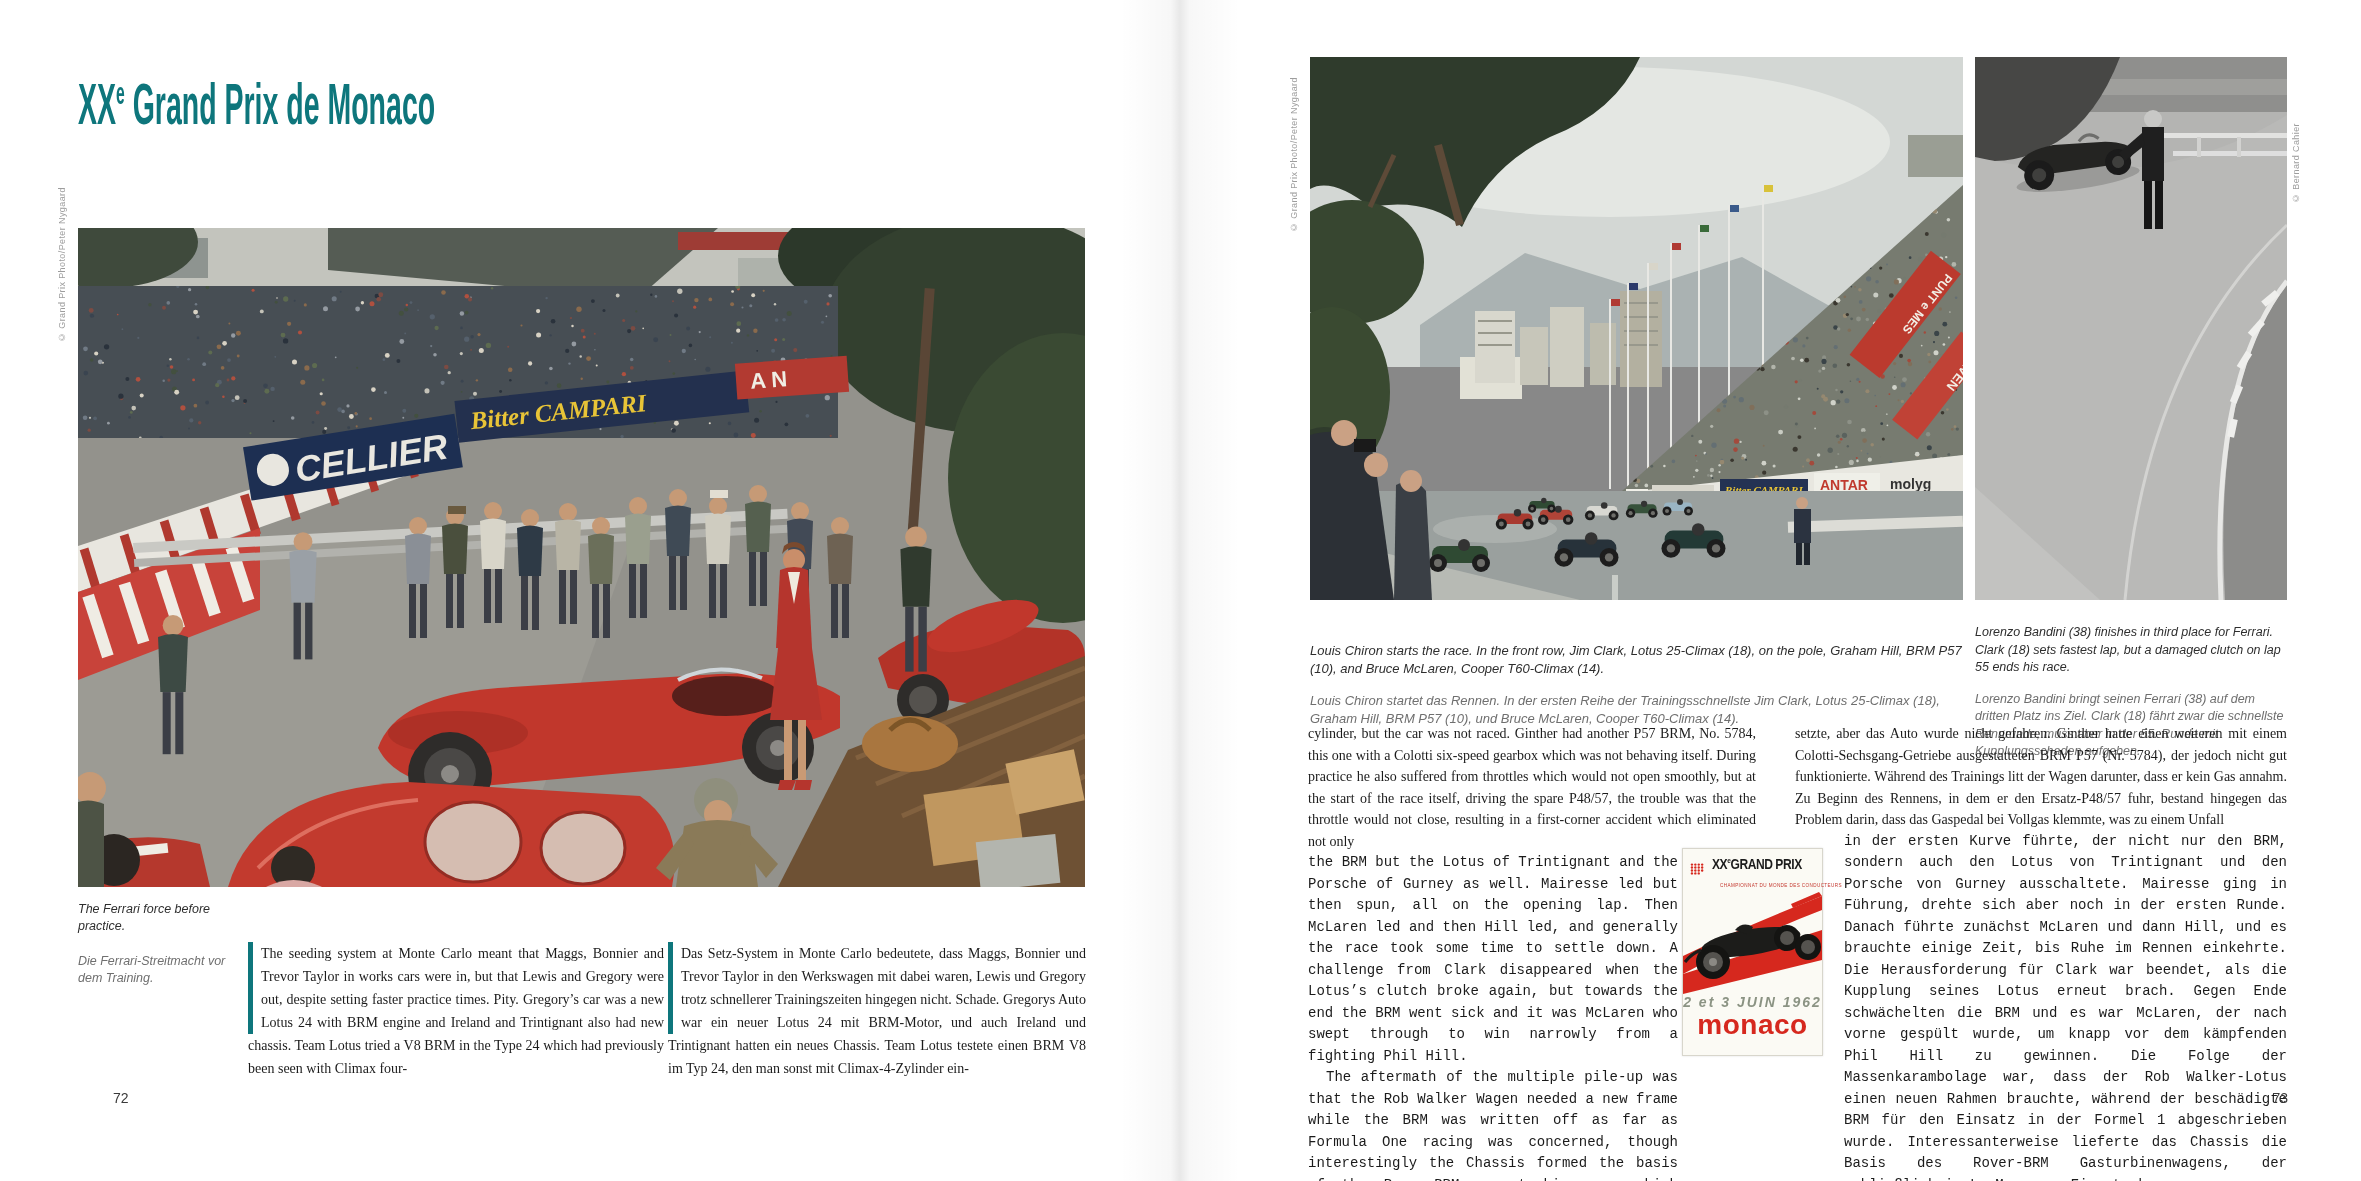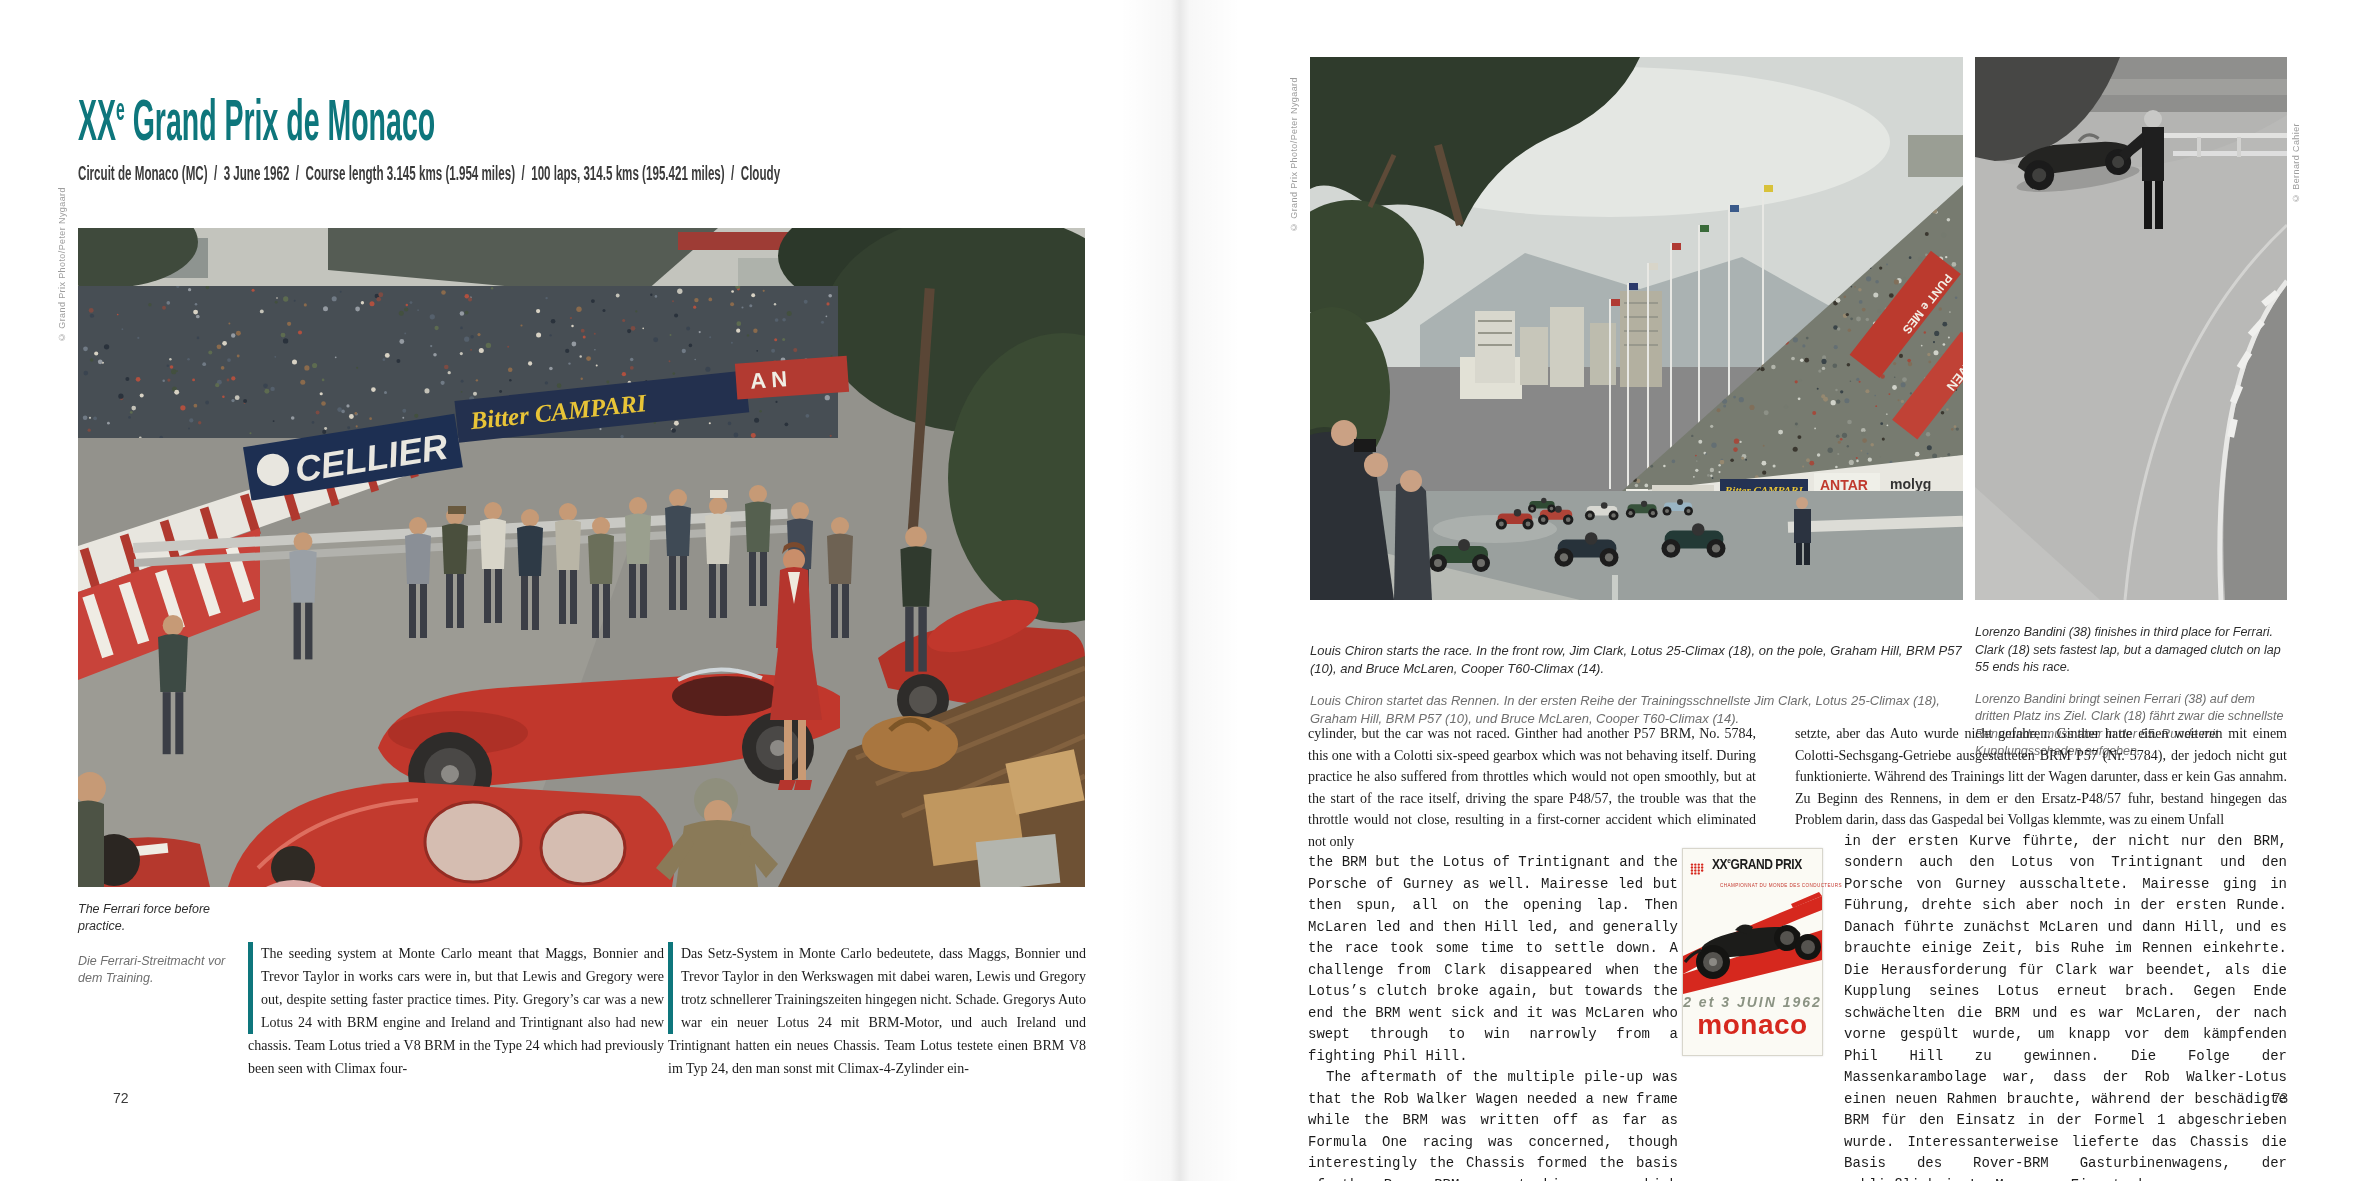--- a/index.html
+++ b/index.html
@@ -9,21 +9,21 @@
   
   .gutter{left:1120px;top:0;width:120px;height:1181px;
     background:linear-gradient(90deg,rgba(0,0,0,0) 0%,rgba(0,0,0,0.03) 42%,rgba(0,0,0,0.09) 50%,rgba(0,0,0,0.03) 58%,rgba(0,0,0,0) 100%);}
   
   .credit{writing-mode:vertical-rl;transform:rotate(180deg);
     font:9px "Liberation Sans",sans-serif;color:#9d9d9d;letter-spacing:.4px;white-space:nowrap;}
   .credit-left{left:57px;top:230px;height:112px;}
   .credit-main{left:1289px;top:62px;height:170px;}
   .credit-bw{left:2291px;top:98px;height:105px;}
   
-  .title{left:78px;top:92px;margin:0;font-family:"Liberation Sans",sans-serif;
+  .title{left:78px;top:76px;margin:0;font-family:"Liberation Sans",sans-serif;
     font-weight:bold;font-size:57px;line-height:1;color:#0e767c;white-space:nowrap;}
   .condense{display:inline-block;transform:scaleX(0.50);transform-origin:0 0;white-space:nowrap;}
   .condense2{display:inline-block;transform:scaleX(0.58);transform-origin:0 0;white-space:nowrap;}
   .title sup{font-size:55%;vertical-align:super;}
   .subtitle{left:78px;top:162px;font-family:"Liberation Sans",sans-serif;
     font-weight:bold;font-size:20px;color:#3b3b3b;}
   
   .photo{overflow:hidden;background:#888;}
   .photo svg{display:block;}
   
@@ -67,21 +67,20 @@
 </style>
 </head>
 <body>
 
 <div class="spread">
 
   <div class="abs credit credit-left">© Grand Prix Photo/Peter Nygaard</div>
 
   <h1 class="abs title"><span class="condense"><span>XX</span><sup>e</sup><span> Grand Prix de Monaco</span></span></h1>
 
-  <div class="abs subtitle"><span class="condense2">Circuit de Monaco (MC)&nbsp;&nbsp;/&nbsp;&nbsp;3 June 1962&nbsp;&nbsp;/&nbsp;&nbsp;Course length 3.145 kms (1.954 miles)&nbsp;&nbsp;/&nbsp;&nbsp;100 laps, 314.5 kms (195.421 miles)&nbsp;&nbsp;/&nbsp;&nbsp;Cloudy</span></div>
 
   <div class="abs photo" style="left:78px;top:228px;width:1007px;height:659px;">
     <svg width="1007" height="659" viewBox="0 0 1007 659">
       <defs>
         <clipPath id="pitCrowdClip">
             <rect x="0" y="58" width="760" height="152"></rect>
           </clipPath>
         <g id="prs">
           <circle cy="-4" r="9" fill="#c69a76"></circle>
           <path d="M-13,6 Q0,1 13,6 L11,54 L-11,54 Z" fill="currentColor"></path>

